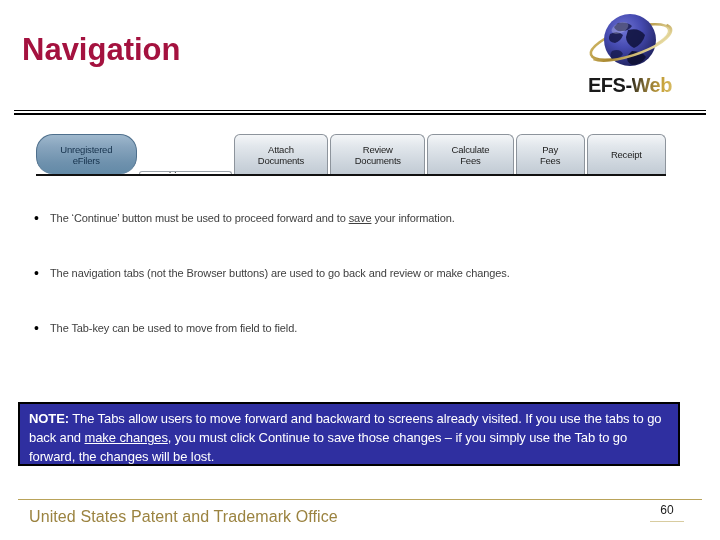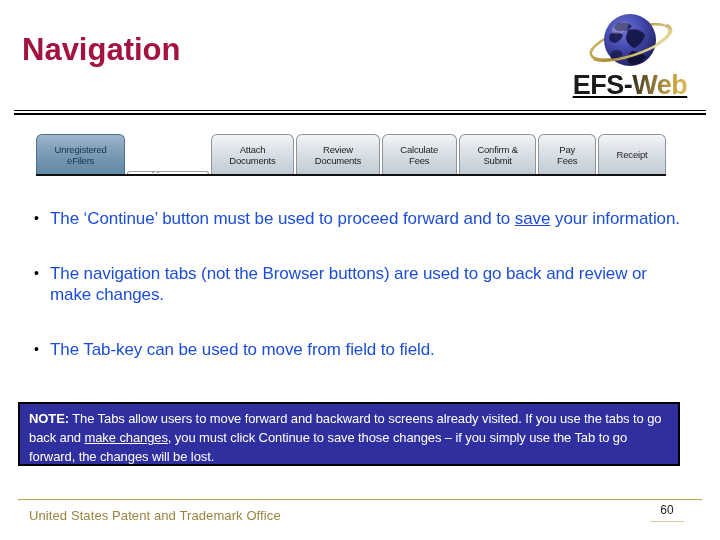--- a/index.html
+++ b/index.html
@@ -36,26 +36,25 @@
     text-align: center;
   }
   .globe-wrap {
     width: 130px;
     height: 68px;
     position: relative;
   }
   .globe-wrap svg { display: block; margin: 0 auto; }
 
   .logo-text {
-    font-size: 27px;
+    font-size: 20px;
     font-weight: bold;
     letter-spacing: -0.5px;
     line-height: 22px;
     white-space: nowrap;
-    text-decoration: underline;
   }
   .logo-efs { color: #1a1a1a; }
   .logo-web {
     background: linear-gradient(100deg, #3c3420 0%, #8a7335 35%, #c8a23c 70%, #e0c濃 100%);
     background: linear-gradient(100deg, #2e2a1c 0%, #8a7335 40%, #c9a43d 75%, #d9bf6a 100%);
     -webkit-background-clip: text;
     background-clip: text;
     color: transparent;
   }
 
@@ -106,20 +105,21 @@
     white-space: nowrap;
     letter-spacing: -0.2px;
   }
   .tab .tline1 { color: #1d1d1d; }
   .tab .tline2 { color: #1d1d1d; }
 
   
   .tab--blue {
     background: linear-gradient(180deg, #9fb8cd 0%, #87a4bd 30%, #6e91ad 72%, #638aa7 100%);
     border-color: #4e6f8c;
+    border-radius: 17px;
   }
   .tab--blue .tline1, .tab--blue .tline2 { color: #16324c; }
 
   
   .tab--announce .tline2 { color: #2d4ea8; }
 
   
   .tab--white {
     background: linear-gradient(180deg, #ffffff 0%, #ffffff 70%, #fbfbfb 100%);
     border-color: #9aa1a8;
@@ -143,23 +143,23 @@
     width: 20px;
     min-width: 20px;
     font-size: 14px;
     line-height: 21px;
     color: #000;
     text-align: left;
     padding-left: 4px;
     box-sizing: border-box;
   }
   .bullet-text {
-    font-size: 17px;
+    font-size: 11px;
     line-height: 21px;
-    color: #1d4ed8;
+    color: #404040;
     letter-spacing: -0.1px;
   }
   .bullet-text u { text-decoration: underline; }
 
   
   .note-box {
     position: absolute;
     left: 18px;
     top: 402px;
     width: 662px;
@@ -184,21 +184,21 @@
     left: 18px;
     top: 499px;
     width: 684px;
     height: 0;
     border-top: 1px solid #B9A35A;
   }
   .footer-text {
     position: absolute;
     left: 29px;
     top: 508px;
-    font-size: 13px;
+    font-size: 16px;
     color: #9b8340;
     letter-spacing: 0.1px;
     white-space: nowrap;
   }
   .page-num {
     position: absolute;
     left: 655px;
     top: 503px;
     font-size: 12px;
     color: #1a1a1a;
@@ -272,24 +272,20 @@
   </div>
   <div class="tab">
     <span class="tline tline1">Review</span>
     <span class="tline tline2">Documents</span>
   </div>
   <div class="tab">
     <span class="tline tline1">Calculate</span>
     <span class="tline tline2">Fees</span>
   </div>
   <div class="tab">
-    <span class="tline tline1">Confirm &amp;</span>
-    <span class="tline tline2">Submit</span>
-  </div>
-  <div class="tab">
     <span class="tline tline1">Pay</span>
     <span class="tline tline2">Fees</span>
   </div>
   <div class="tab">
     <span class="tline tline1">Receipt</span>
     <span class="tline tline2"></span>
   </div>
 </div>
 
 <div class="bullets">

